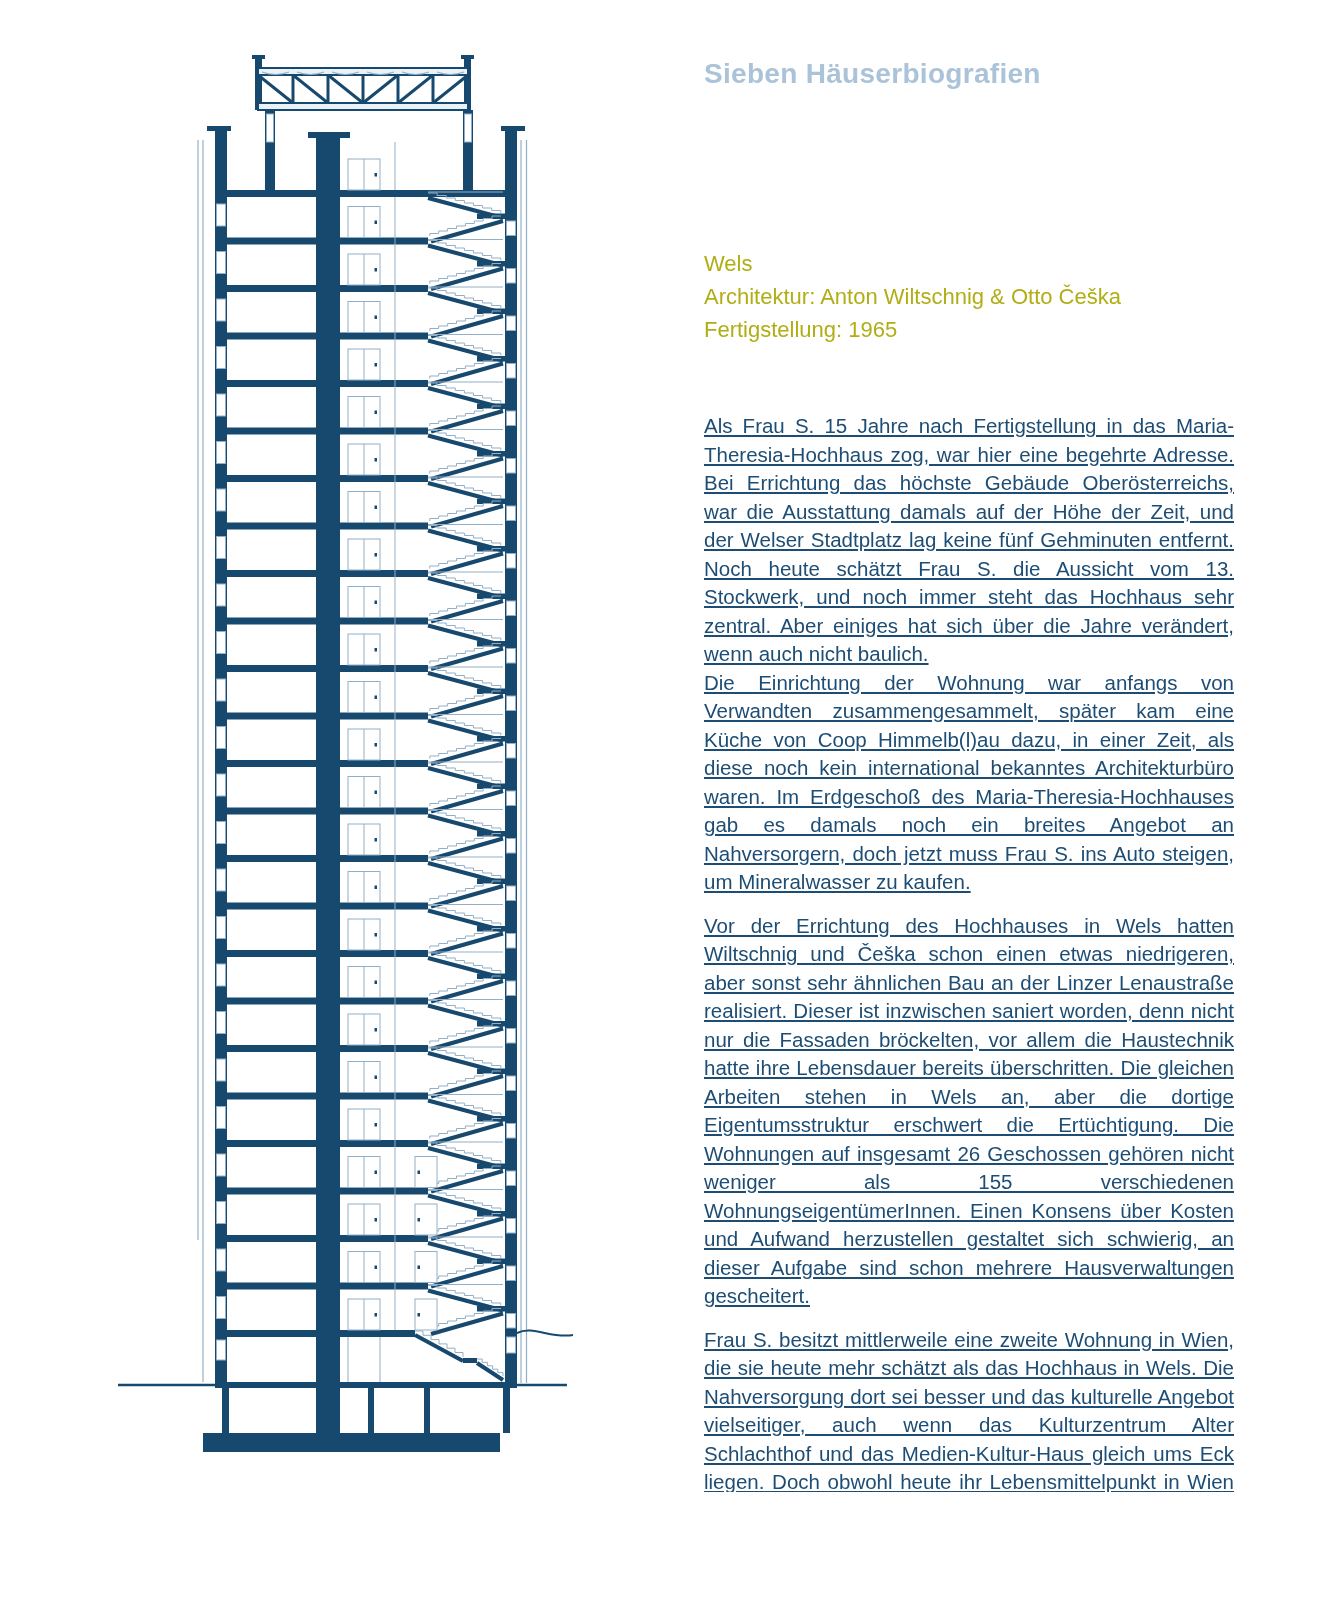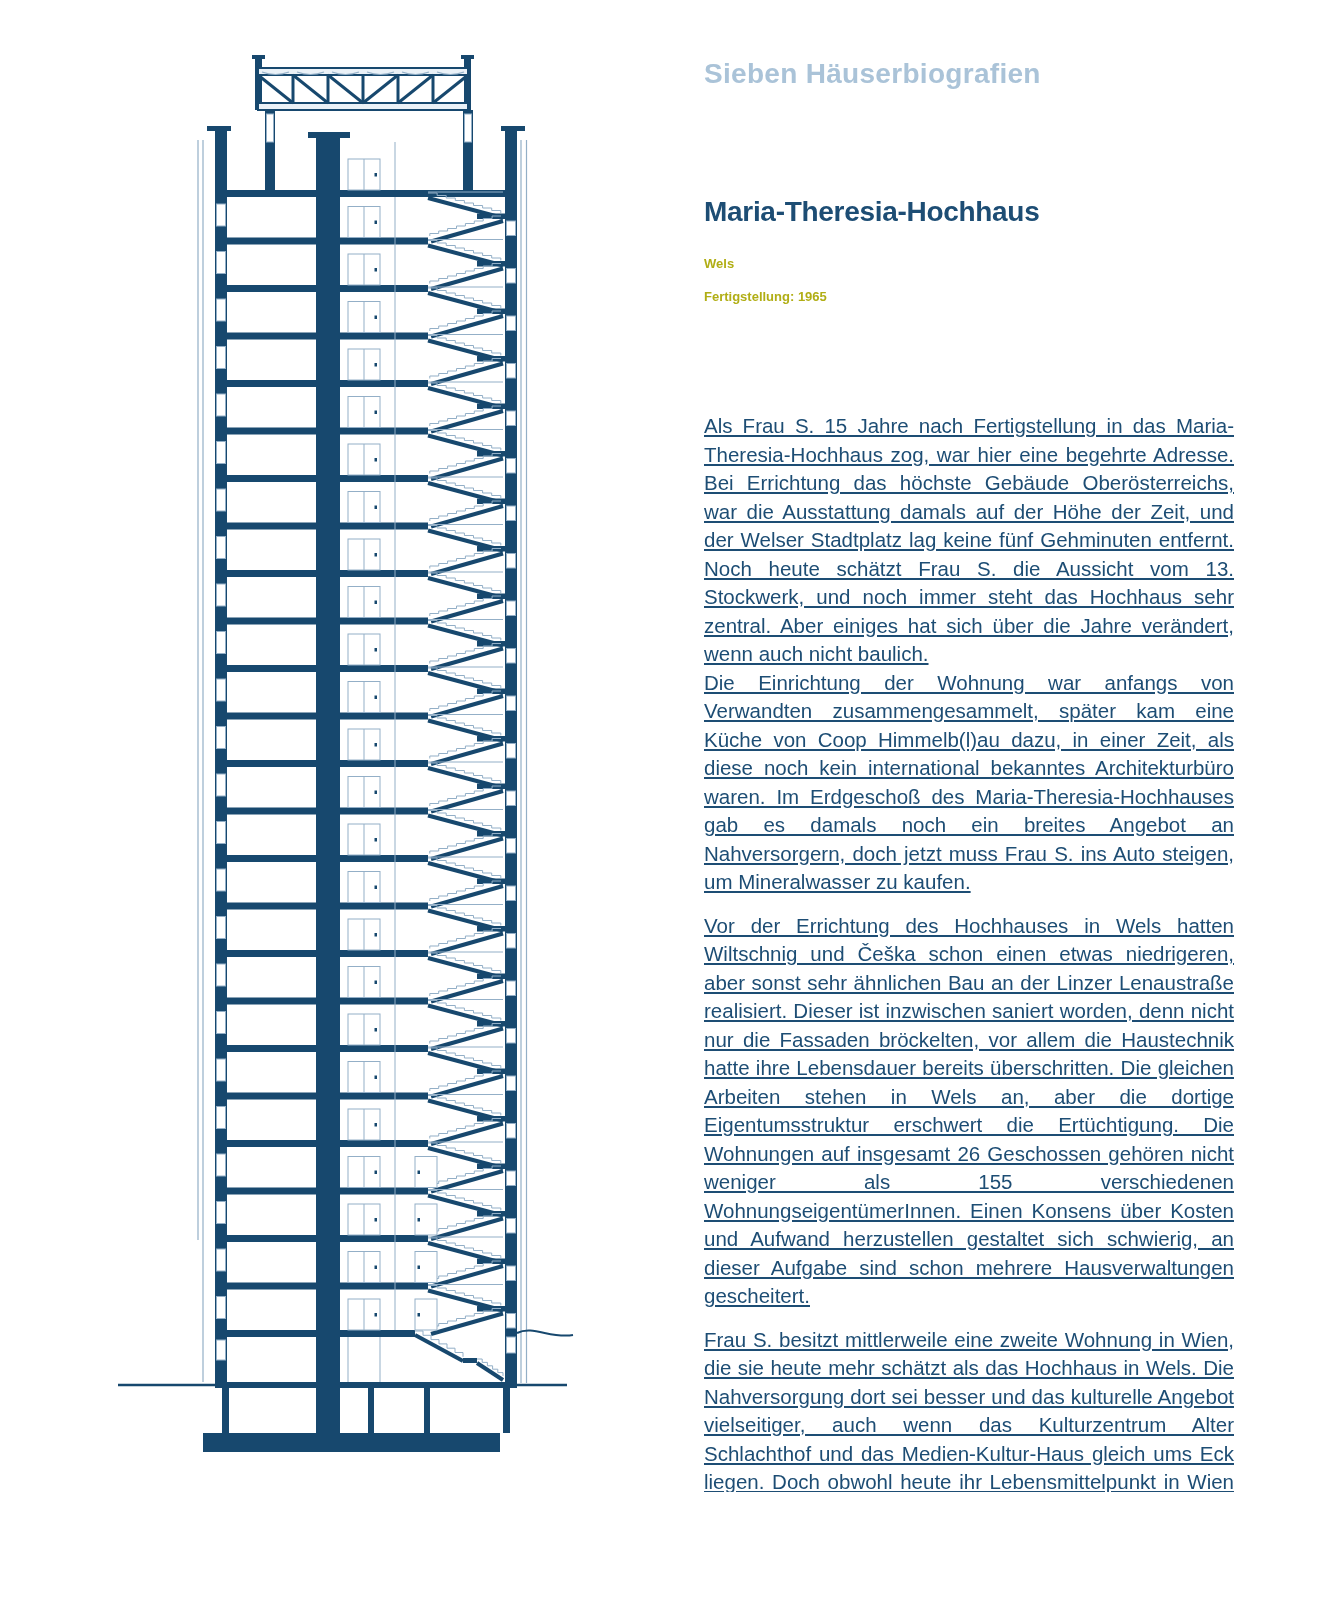--- a/index.html
+++ b/index.html
@@ -1,21 +1,21 @@
 <!DOCTYPE html>
 <html lang="de"><head>
 <meta charset="utf-8">
 <style>
   html,body{margin:0;padding:0;background:#ffffff;}
   body{width:1333px;height:1600px;font-family:"Liberation Sans",sans-serif;}
   .page{position:relative;width:1333px;height:1492px;background:#fff;overflow:hidden;padding-left:20px;}
   .figure{position:absolute;left:115px;top:52px;width:520px;height:1405px;}
   .section-header{position:absolute;left:704px;top:58px;font-size:28px;font-weight:bold;letter-spacing:0.3px;}
   .title{position:absolute;left:704px;top:196px;margin:0;font-size:28px;font-weight:bold;letter-spacing:-0.3px;}
-  .meta{position:absolute;left:704px;top:247px;font-size:13px;font-weight:bold;line-height:33px;}
+  .meta{position:absolute;left:704px;top:247px;font-size:22px;font-weight:normal;line-height:33px;}
   .bodycol{position:absolute;left:704px;top:412px;width:530px;font-size:20.5px;line-height:28.5px;text-align:justify;}
   .para{margin:0;text-decoration:underline;}
   .para.gap{margin-top:15px;}
   .pagenum{position:absolute;left:711px;top:1490px;font-size:22px;}
 </style>
 </head>
 <body>
 
 <div class="page">
 
@@ -400,24 +400,24 @@
         <path d="M402 1281 C418 1273 436 1287 458 1283" fill="none" stroke="#17486e" stroke-width="2"></path>
         <rect x="107" y="1336" width="7" height="45" fill="#17486e"></rect>
         <rect x="253" y="1336" width="6" height="45" fill="#17486e"></rect>
         <rect x="309" y="1336" width="6" height="45" fill="#17486e"></rect>
         <rect x="388" y="1336" width="7" height="45" fill="#17486e"></rect>
         <rect x="88" y="1381" width="297" height="19" fill="#17486e"></rect>
       </svg></div>
 
   <div class="section-header" style="color: rgb(170, 195, 216);">Sieben Häuserbiografien</div>
 
-  <h1 class="title" style="color: rgb(29, 77, 116);">Maria-Theresia-Hochhaus</h1>
 
   <div class="meta" style="color: rgb(177, 174, 21);">
     <div>Wels</div>
+    <div>Architektur: Anton Wiltschnig &amp; Otto Češka</div>
     <div>Fertigstellung: 1965</div>
   </div>
 
   <div class="bodycol" style="color: rgb(29, 77, 116);">
     <p class="para">Als Frau S. 15 Jahre nach Fertigstellung in das Maria-Theresia-Hochhaus zog, war hier eine begehrte Adresse. Bei Errichtung das höchste Gebäude Oberösterreichs, war die Ausstattung damals auf der Höhe der Zeit, und der Welser Stadtplatz lag keine fünf Gehminuten entfernt. Noch heute schätzt Frau S. die Aussicht vom 13. Stockwerk, und noch immer steht das Hochhaus sehr zentral. Aber einiges hat sich über die Jahre verändert, wenn auch nicht baulich.</p>
     <p class="para">Die Einrichtung der Wohnung war anfangs von Verwandten zusammengesammelt, später kam eine Küche von Coop Himmelb(l)au dazu, in einer Zeit, als diese noch kein international bekanntes Architekturbüro waren. Im Erdgeschoß des Maria-Theresia-Hochhauses gab es damals noch ein breites Angebot an Nahversorgern, doch jetzt muss Frau S. ins Auto steigen, um Mineralwasser zu kaufen.</p>
     <p class="para gap">Vor der Errichtung des Hochhauses in Wels hatten Wiltschnig und Češka schon einen etwas niedrigeren, aber sonst sehr ähnlichen Bau an der Linzer Lenaustraße realisiert. Dieser ist inzwischen saniert worden, denn nicht nur die Fassaden bröckelten, vor allem die Haustechnik hatte ihre Lebensdauer bereits überschritten. Die gleichen Arbeiten stehen in Wels an, aber die dortige Eigentumsstruktur erschwert die Ertüchtigung. Die Wohnungen auf insgesamt 26 Geschossen gehören nicht weniger als 155 verschiedenen WohnungseigentümerInnen. Einen Konsens über Kosten und Aufwand herzustellen gestaltet sich schwierig, an dieser Aufgabe sind schon mehrere Hausverwaltungen gescheitert.</p>
     <p class="para gap">Frau S. besitzt mittlerweile eine zweite Wohnung in Wien, die sie heute mehr schätzt als das Hochhaus in Wels. Die Nahversorgung dort sei besser und das kulturelle Angebot vielseitiger, auch wenn das Kulturzentrum Alter Schlachthof und das Medien-Kultur-Haus gleich ums Eck liegen. Doch obwohl heute ihr Lebensmittelpunkt in Wien liegt, kann sie sich von ihrer Wohnung in Wels nicht trennen.</p>
   </div>
 

